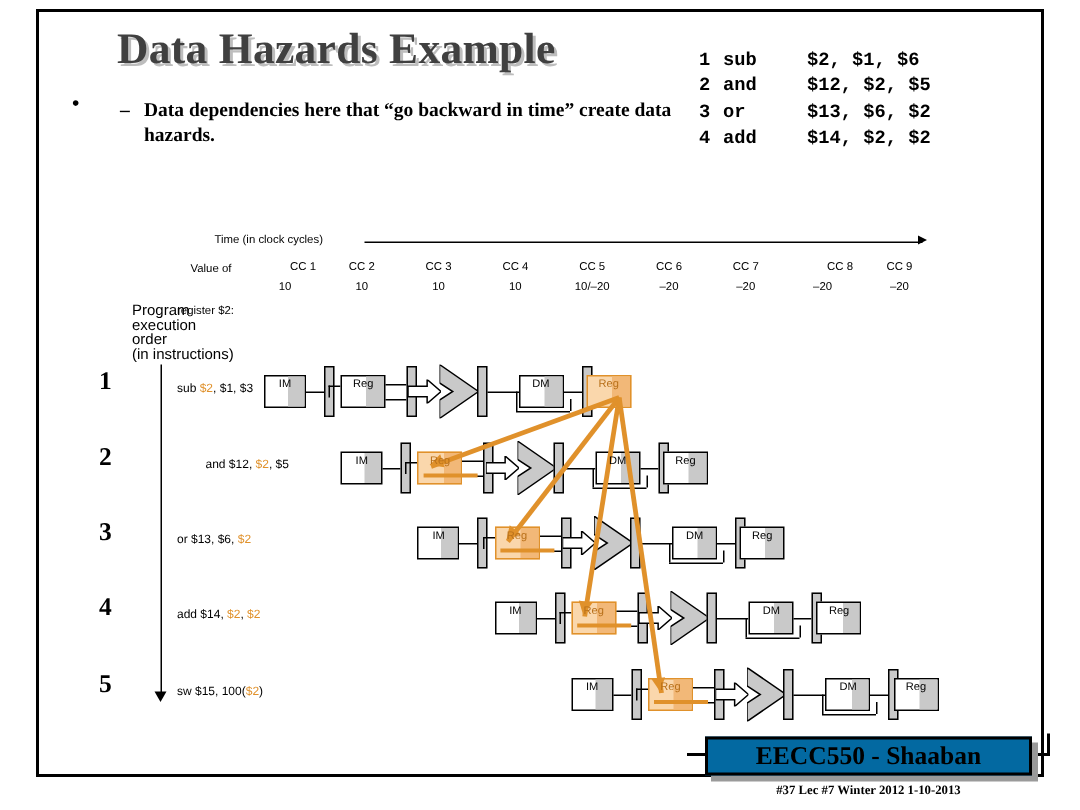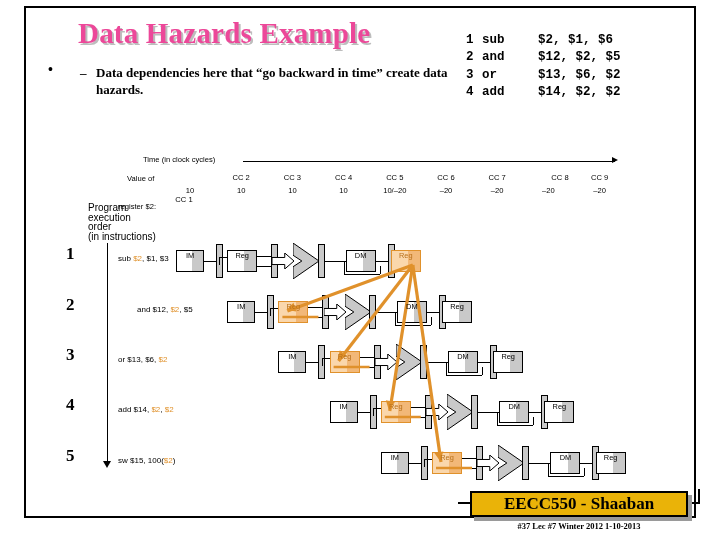--- a/index.html
+++ b/index.html
@@ -7,21 +7,21 @@
 
   #slide{position:relative;width:720px;height:540px;background:#ffffff;}
 
   
   #frame{position:absolute;left:24px;top:6px;width:672px;height:512px;border:2px solid #000;box-sizing:border-box;}
 
   
   #title{
     position:absolute;left:78px;top:18px;width:380px;
     font-family:"Liberation Serif",serif;font-weight:bold;font-size:29px;
-    color:#ec4899;letter-spacing:.2px;line-height:1.05;
+    color:#404040;letter-spacing:.2px;line-height:1.05;
     text-shadow:2px 2px 0 #bdbdbd;
   }
 
   
   #bullets{position:absolute;left:40px;top:62px;width:420px;
     font-family:"Liberation Serif",serif;color:#000;}
   .b1{position:relative;padding-left:28px;font-size:13.5px;font-weight:bold;line-height:1.35;}
   .b1 .dot{position:absolute;left:8px;top:-1px;font-size:14px;}
   .b2{position:relative;margin-left:40px;margin-top:3px;padding-left:16px;font-size:13px;font-weight:bold;line-height:1.3;}
   .b2 .dash{position:absolute;left:0px;top:0px;}
@@ -66,21 +66,21 @@
   .box.orange .lbl{color:#B8701A;}
   .preg{position:absolute;background:#c9c9c9;border:1px solid #000;box-sizing:border-box;}
   .wire{position:absolute;background:#000;height:1.1px;}
   .wirev{position:absolute;background:#000;width:1.1px;}
 
   
   #deps{position:absolute;left:0;top:0;width:720px;height:540px;pointer-events:none;}
 
   
   #footerbox{position:absolute;left:470px;top:491px;width:218px;height:26px;
-     border:2px solid #000;background:#eab308;box-sizing:border-box;
+     border:2px solid #000;background:#0369a1;box-sizing:border-box;
      box-shadow:4px 4px 0 #9a9a9a;
      display:flex;align-items:center;justify-content:center;}
   #footertext{font-family:"Liberation Serif",serif;font-weight:bold;font-size:17px;color:#000;}
   #footmeta{position:absolute;left:470px;top:521px;width:218px;text-align:center;
      font-family:"Liberation Serif",serif;font-weight:bold;font-size:8.5px;color:#000;white-space:nowrap;}
   #ftick-l{position:absolute;left:458px;top:502px;width:14px;height:2px;background:#000;}
   #ftick-r{position:absolute;left:688px;top:502px;width:12px;height:2px;background:#000;}
   #ftick-rv{position:absolute;left:698px;top:489px;width:2px;height:14px;background:#000;}
 </style>
 </head>
@@ -119,21 +119,21 @@
     <div id="peo">
         <div>Program</div>
         <div>execution</div>
         <div>order</div>
         <div>(in instructions)</div>
       </div>
     <div id="vline"></div>
     <div id="varrow"></div>
 
     <div id="cchead-wrap">
-        <div class="cchead" style="left: 160px; top: 173px; margin-top: 22px;">CC 1</div>
+        <div class="cchead" style="left: 178px; top: 173px;">CC 1</div>
         <div class="ccval" style="left: 166px; top: 186px;">10</div>
         <div class="cchead" style="left: 217.2px; top: 173px;">CC 2</div>
         <div class="ccval" style="left: 217.2px; top: 186px;">10</div>
         <div class="cchead" style="left: 268.4px; top: 173px;">CC 3</div>
         <div class="ccval" style="left: 268.4px; top: 186px;">10</div>
         <div class="cchead" style="left: 319.6px; top: 173px;">CC 4</div>
         <div class="ccval" style="left: 319.6px; top: 186px;">10</div>
         <div class="cchead" style="left: 370.8px; top: 173px;">CC 5</div>
         <div class="ccval" style="left: 370.8px; top: 186px;">10/–20</div>
         <div class="cchead" style="left: 422px; top: 173px;">CC 6</div>

